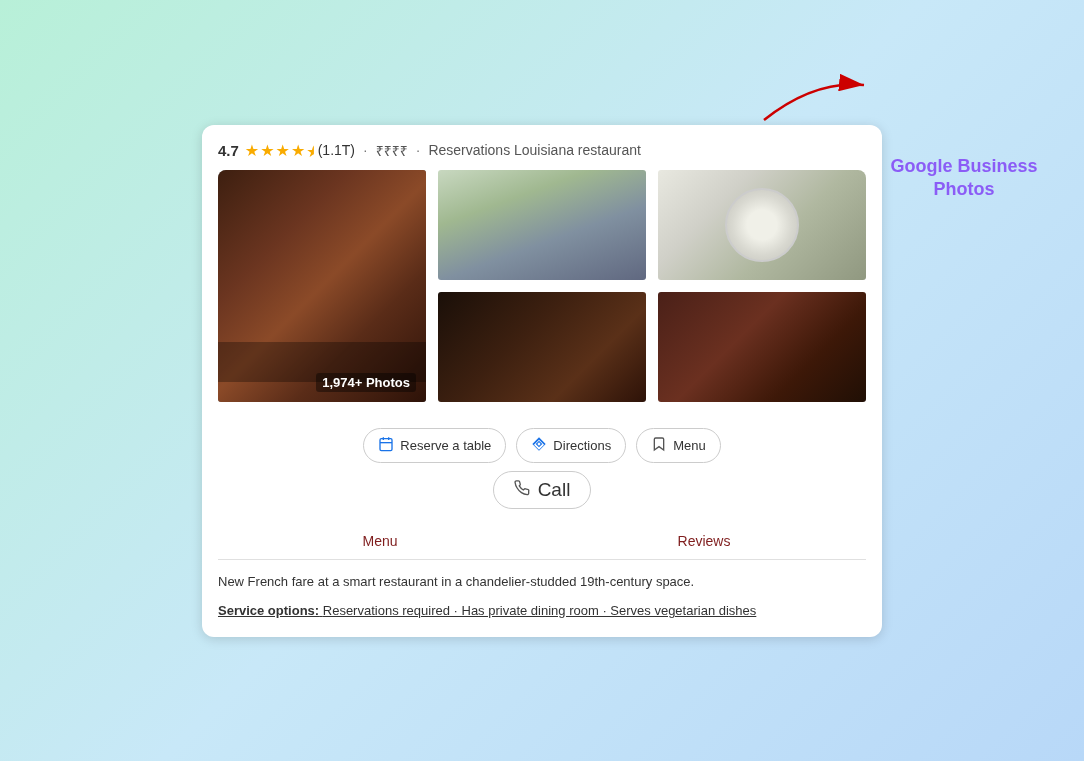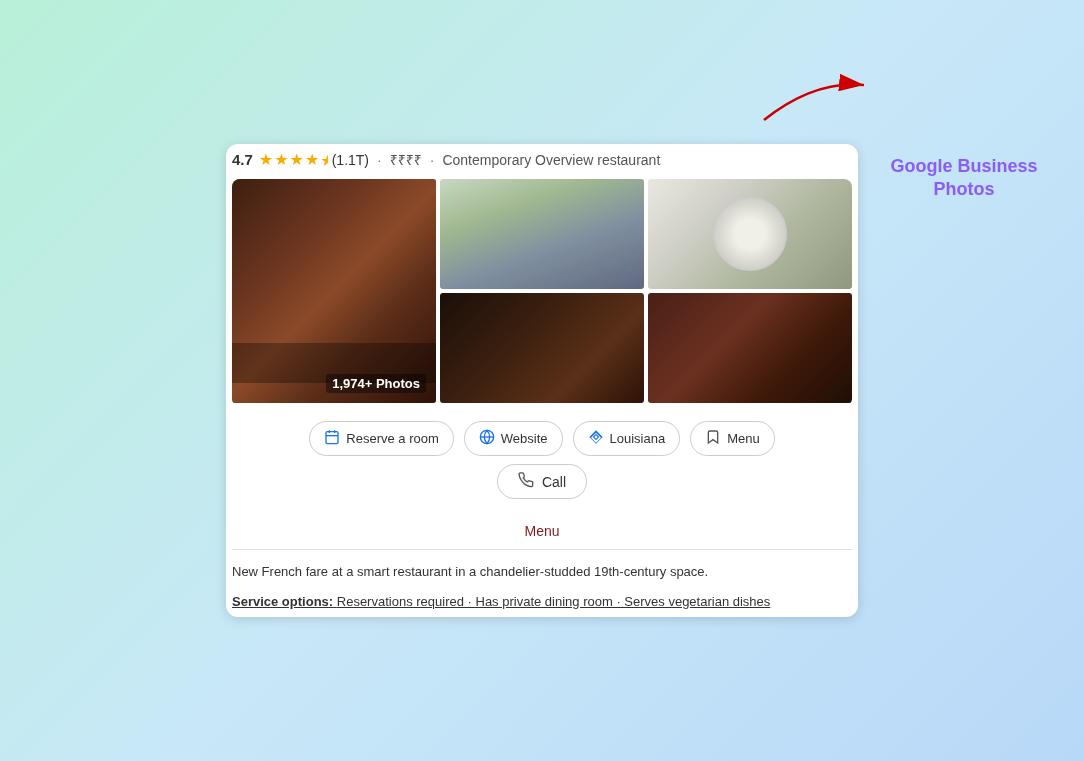--- a/index.html
+++ b/index.html
@@ -11,22 +11,22 @@
       align-items: center;
       justify-content: center;
       font-family: Arial, sans-serif;
       position: relative;
       overflow: hidden;
     }
 
     .card {
       background: #fff;
       border-radius: 12px;
-      width: 632px;
-      padding: 6px;
+      width: 680px;
+      padding: 16px;
       box-shadow: 0 2px 12px rgba(0,0,0,0.15);
       position: relative;
     }
 
     
     .rating-row {
       display: flex;
       align-items: center;
       gap: 6px;
       font-size: 14px;
@@ -56,21 +56,21 @@
     }
     .dot { color: #777; margin: 0 2px; }
     .price { color: #555; font-size: 14px; }
     .category { color: #555; font-size: 14px; }
 
     
     .photos-grid {
       display: grid;
       grid-template-columns: 1fr 1fr 1fr;
       grid-template-rows: 110px 110px;
-      gap: 4px;
+      gap: 12px;
       border-radius: 8px;
       overflow: hidden;
       margin-bottom: 14px;
     }
     .photo-main {
       grid-column: 1;
       grid-row: 1 / 3;
       background: #4a2a18;
       position: relative;
       border-radius: 4px;
@@ -167,21 +167,21 @@
       justify-content: center;
       margin-bottom: 14px;
     }
     .call-btn {
       display: flex;
       align-items: center;
       gap: 8px;
       border: 1.5px solid #ccc;
       border-radius: 20px;
       padding: 7px 20px;
-      font-size: 14px;
+      font-size: 19px;
       color: #333;
       background: #fff;
       cursor: pointer;
     }
 
     
     .tabs {
       display: flex;
       border-bottom: 1.5px solid #e0e0e0;
       margin-bottom: 12px;
@@ -253,21 +253,21 @@
 
 <div class="card">
 
   <div class="rating-row">
     <span class="rating-score">4.7</span>
     <span class="stars">★★★★<span class="half-star">&nbsp;</span></span>
     <span>(1.1T)</span>
     <span class="dot">·</span>
     <span class="price">₹₹₹₹</span>
     <span class="dot">·</span>
-    <span class="category">Contemporary Overview restaurant</span>
+    <span class="category">Reservations Louisiana restaurant</span>
   </div>
 
   <div class="photos-grid">
     <div class="photo-main photo-cell">
       <div class="photo-main-inner"></div>
       <span class="photo-count">1,974+ Photos</span>
     </div>
     <div class="photo-cell photo-top-mid"></div>
     <div class="photo-cell photo-top-right"></div>
     <div class="photo-cell photo-bot-left"></div>
@@ -278,40 +278,30 @@
   <div class="action-buttons">
     <button class="action-btn">
       <span class="btn-icon blue">
         <svg width="16" height="16" viewBox="0 0 24 24" fill="none" stroke="#1a73e8" stroke-width="2">
           <rect x="3" y="4" width="18" height="18" rx="2"></rect>
             <line x1="16" y1="2" x2="16" y2="6"></line>
             <line x1="8" y1="2" x2="8" y2="6"></line>
             <line x1="3" y1="10" x2="21" y2="10"></line>
         </svg>
       </span>
-      <span>Reserve a room</span>
-    </button>
-    <button class="action-btn">
-      <span class="btn-icon blue">
-        <svg width="16" height="16" viewBox="0 0 24 24" fill="none" stroke="#1a73e8" stroke-width="2">
-          <circle cx="12" cy="12" r="10"></circle>
-            <line x1="2" y1="12" x2="22" y2="12"></line>
-            <path d="M12 2a15.3 15.3 0 0 1 4 10 15.3 15.3 0 0 1-4 10 15.3 15.3 0 0 1-4-10 15.3 15.3 0 0 1 4-10z"></path>
-        </svg>
-      </span>
-      <span>Website</span>
+      <span>Reserve a table</span>
     </button>
     <button class="action-btn">
       <span class="btn-icon blue">
         <svg width="16" height="16" viewBox="0 0 24 24" fill="#1a73e8">
           <path d="M12 2L2 12l10 10 10-10L12 2zm0 3.5L19.5 13 12 20.5 4.5 13 12 5.5z"></path>
           <path d="M12 7l-5 5 5 5 5-5-5-5zm0 2.5L14.5 12 12 14.5 9.5 12 12 9.5z"></path>
         </svg>
       </span>
-      <span>Louisiana</span>
+      <span>Directions</span>
     </button>
     <button class="action-btn">
       <span class="btn-icon">
         <svg width="16" height="16" viewBox="0 0 24 24" fill="none" stroke="#555" stroke-width="2">
           <path d="M19 21l-7-5-7 5V5a2 2 0 0 1 2-2h10a2 2 0 0 1 2 2z"></path>
         </svg>
       </span>
       <span>Menu</span>
     </button>
   </div>
@@ -324,20 +314,23 @@
         </svg>
       </span>
       <span>Call</span>
     </button>
   </div>
 
   <div class="tabs">
     <div class="tab">
       <span>Menu</span>
     </div>
+    <div class="tab">
+      <span>Reviews</span>
+    </div>
   </div>
 
   <p class="description">New French fare at a smart restaurant in a chandelier-studded 19th-century space.</p>
 
   <p class="service-options">
     <strong>Service options:</strong>
     <span>Reservations required · Has private dining room · Serves vegetarian dishes</span>
   </p>
 
 </div>

